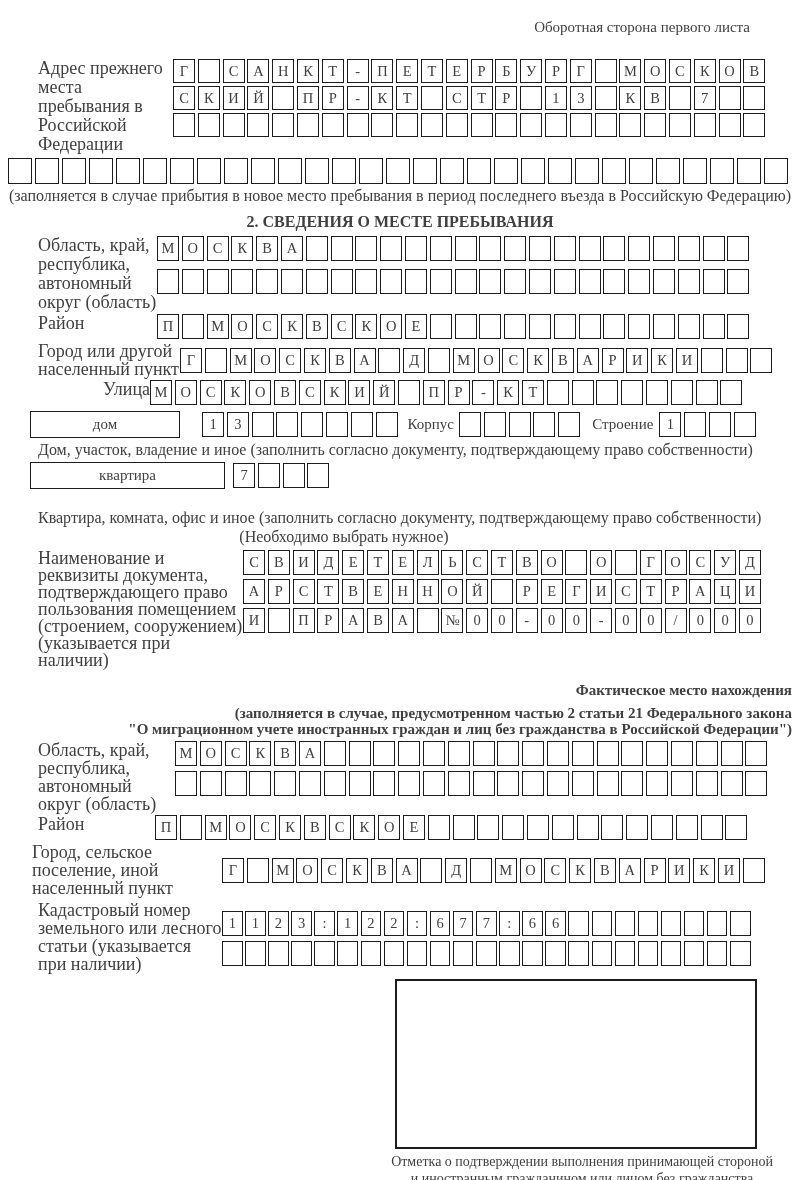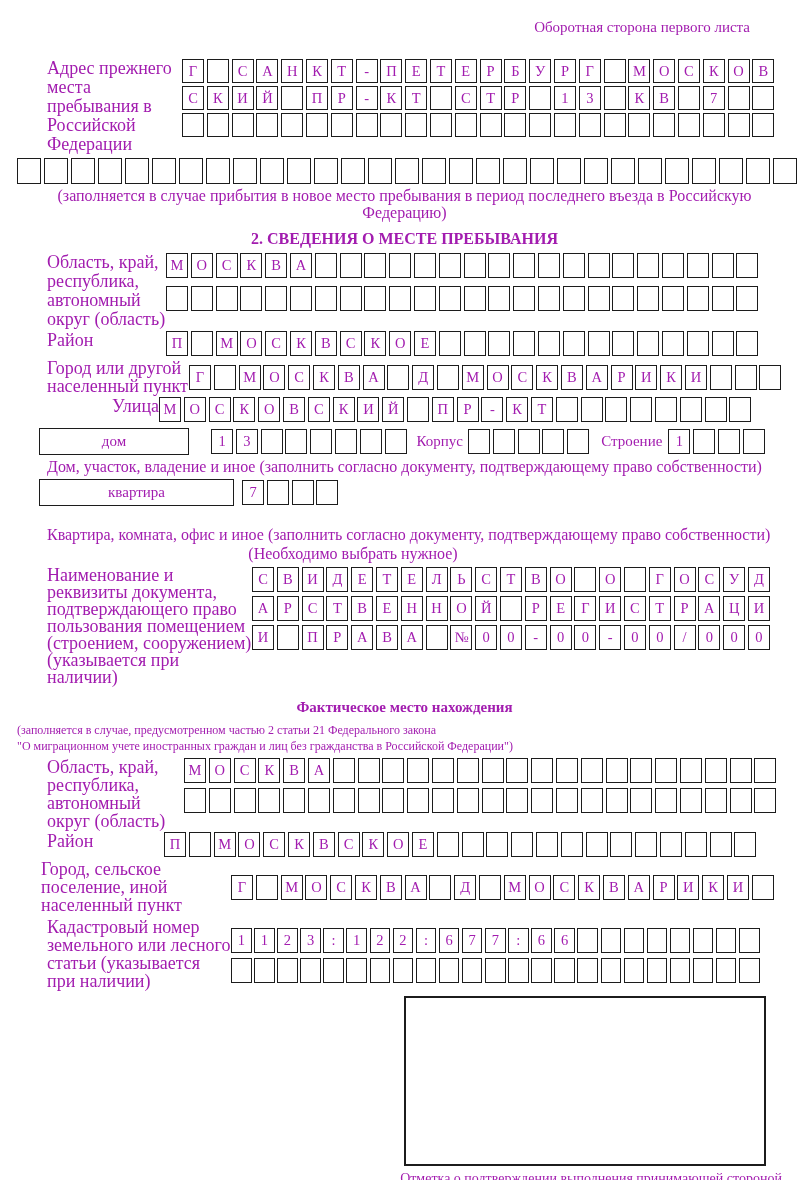--- a/index.html
+++ b/index.html
@@ -2,23 +2,23 @@
 <html><head>
 <meta charset="utf-8">
 <style>
   * { margin:0; padding:0; box-sizing:border-box; }
   html,body { background:#fff; }
   .page {
     position:relative;
     width:800px; height:1180px;
     overflow:hidden;
     background:#fff;
-    color:#a21caf;
+    color:#404040;
     font-family:"Liberation Serif", serif;
-    padding:8px 8px 0 17px;
+    padding:8px 8px 0 8px;
   }
   .header-note {
     margin-top:10px; padding-right:42px;
     text-align:right; font-size:15px; line-height:19px;
   }
   .frow { display:flex; align-items:flex-start; }
   .frow.vcenter { align-items:center; }
   .flabel { font-size:18px; line-height:19px; padding-left:30px; flex:0 0 auto; }
   .flabel.tight { line-height:18px; }
   .w-prev { width:165px; }
@@ -42,21 +42,21 @@
   }
   .cellrow.big { gap:3.5px; }
   .cellrow.big .cell { flex-basis:23.5px; height:26px; }
   .cellrow.compact { gap:2.6px; }
   .cellrow.compact .cell { flex-basis:20.5px; }
   .cellrow.h25 .cell { height:25px; }
   .caption { font-size:16px; line-height:17px; }
   .caption.center { text-align:center; }
   .caption.indent { padding-left:30px; }
   .sec-title { text-align:center; font-weight:bold; font-size:16px; line-height:20px; }
-  .sub-title { text-align:center; font-weight:bold; font-size:15px; line-height:19px; }
+  .sub-title { text-align:right; font-weight:bold; font-size:15px; line-height:19px; }
   .widebox {
     border:1.6px solid #1c1c1c; height:27px;
     display:inline-flex; align-items:center; justify-content:center;
     font-size:15px; flex:0 0 auto;
   }
   .inline-label { font-size:15px; line-height:19px; flex:0 0 auto; }
   .checkbox {
     flex:0 0 20px; height:25px;
     border:1.6px solid #1c1c1c;
     display:inline-flex; align-items:center; justify-content:center;
@@ -65,21 +65,21 @@
   .house-row { display:flex; align-items:center; margin-left:22px; }
   .stay-row { display:flex; align-items:center; padding-left:30px; }
   .stamp-box {
     margin-left:387px; width:362px; height:170px;
     border:2px solid #1c1c1c; background:#fff;
   }
   .stamp-caption {
     margin-left:383px; width:382px;
     text-align:center; font-size:14px; line-height:16.5px;
   }
-  .note-lines { text-align:left; font-size:12px; line-height:16px; }
+  .note-lines { text-align:right; font-size:15px; line-height:16px;font-weight:bold; }
 </style>
 </head>
 <body>
 
 <div class="page">
 
   <div class="header-note">Оборотная сторона первого листа</div>
 
   <div class="frow" style="margin-top:22px;">
     <div class="flabel w-prev">Адрес прежнего места пребывания в Российской Федерации</div>

